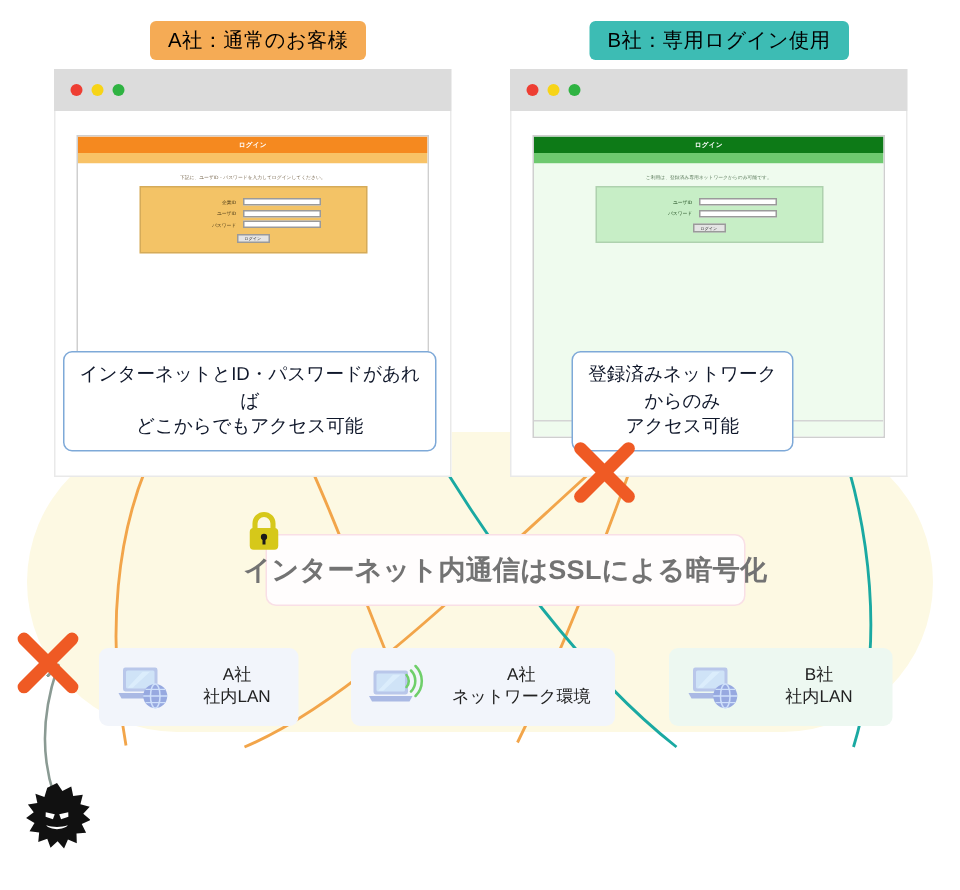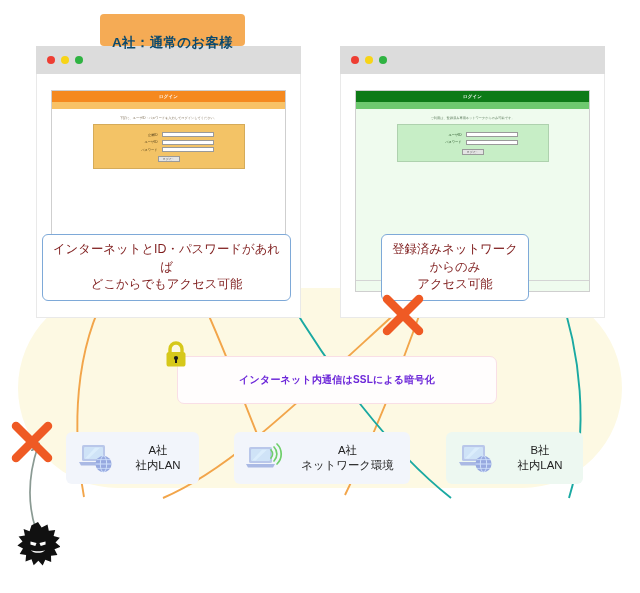--- a/index.html
+++ b/index.html
@@ -29,25 +29,25 @@
     z-index: 2;
     pointer-events: none;
   }
 
   
   .badge {
     position: absolute;
     top: 14px;
     height: 26px;
     line-height: 26px;
-    padding: 16px 12px;
+    padding: 0 12px;
     border-radius: 4px;
-    color: #0c4a6e;
+    color: #000000;
     font-size: 13.5px;
-    font-weight: bold;
+    font-weight: normal;
     letter-spacing: .3px;
     white-space: nowrap;
     z-index: 6;
   }
   .badge-a { left: 100px; background: #f5ab55; }
   .badge-b { left: 393px; background: #3dbcb4; }
 
   
   .browser {
     position: absolute;
@@ -158,42 +158,42 @@
 
   
   .caption {
     position: absolute;
     top: 234px;
     background: #ffffff;
     border: 1px solid #7ea9d8;
     border-radius: 6px;
     text-align: center;
     font-size: 12.4px;
-    color: #7f1d1d;
+    color: #0f172a;
     line-height: 1.42;
     padding: 6px 8px;
     z-index: 5;
     white-space: pre-line;
   }
   .caption-a { left: 42px; width: 249px; }
   .caption-b { left: 381px; width: 148px; }
 
   
   .ssl-banner {
     position: absolute;
     left: 177px; top: 356px;
     width: 320px; height: 48px;
     background: #fffdfd;
     border: 1px solid #f9dfe6;
     border-radius: 7px;
     display: flex; align-items: center; justify-content: center;
     z-index: 5;
   }
   .ssl-text {
-    font-size: 10px; font-weight: bold; color: #6d28d9;
+    font-size: 18px; font-weight: bold; color: #737373;
     letter-spacing: .2px; white-space: nowrap; text-align: right;
   }
   .lock-icon {
     position: absolute;
     left: 163px; top: 340px;
     width: 26px; height: 28px;
     z-index: 6;
   }
 
   
@@ -202,21 +202,21 @@
     top: 432px;
     height: 52px;
     border-radius: 6px;
     display: flex; align-items: center;
     padding-left: 10px;
     gap: 9px;
     z-index: 5;
   }
   .dev-a { left: 66px; width: 133px; background: #f2f5fb; }
   .dev-n { left: 234px; width: 176px; background: #f2f5fb; }
-  .dev-b { left: 446px; width: 137px; background: #edf8f1; }
+  .dev-b { left: 446px; width: 149px; background: #edf8f1; }
   .dev-label {
     font-size: 11.4px; color: #222222; line-height: 1.35;
     text-align: center; white-space: pre-line; flex: 1;
     padding-right: 8px;
   }
   .dev-icon { width: 40px; height: 36px; flex: 0 0 40px; }
 
   
   .virus-icon {
     position: absolute;
@@ -259,20 +259,21 @@
     <path d="M 345 495 C 372 440 400 370 424 302" fill="none" stroke="#f2a54a" stroke-width="1.9" marker-end="url(#ah-orange)"></path>
 
     <path d="M 451 498 C 390 450 330 370 283 290" fill="none" stroke="#1aa9a2" stroke-width="1.9" marker-end="url(#ah-teal)"></path>
 
     <path d="M 569 498 C 590 430 580 350 558 288" fill="none" stroke="#1aa9a2" stroke-width="1.9" marker-end="url(#ah-teal)"></path>
 
     <path d="M 36 530 C 26 500 30 470 38 446" fill="none" stroke="#8a9a93" stroke-width="1.7" marker-end="url(#ah-gray)"></path>
   </svg>
 
   <div class="badge badge-a">A社：通常のお客様</div>
+  <div class="badge badge-b">B社：専用ログイン使用</div>
 
   <div class="browser browser-a">
     <div class="browser-bar">
       <span class="dot dot-r"></span>
       <span class="dot dot-y"></span>
       <span class="dot dot-g"></span>
     </div>
     <div class="browser-body">
       <div class="page page-a">
         <div class="page-hdr">ログイン</div>

